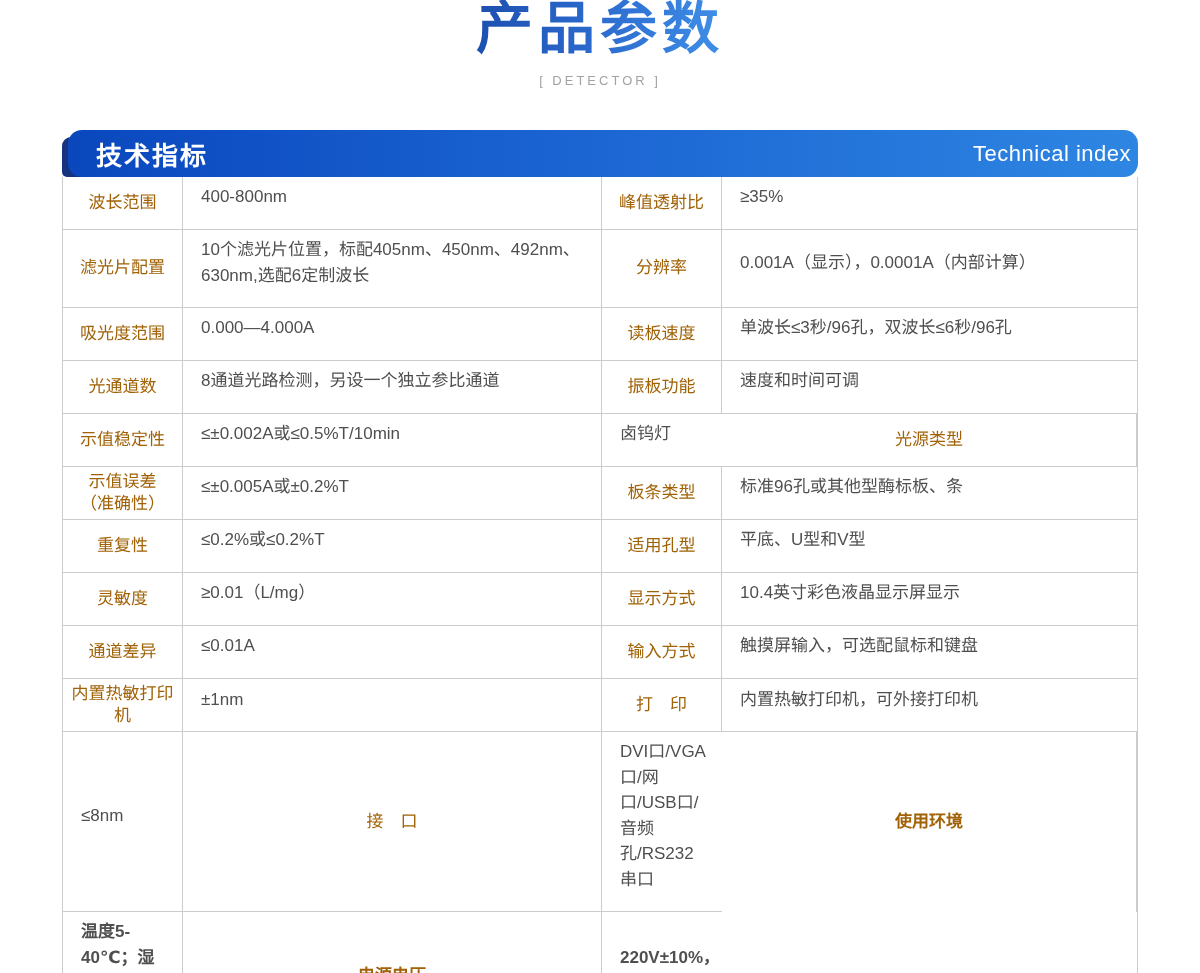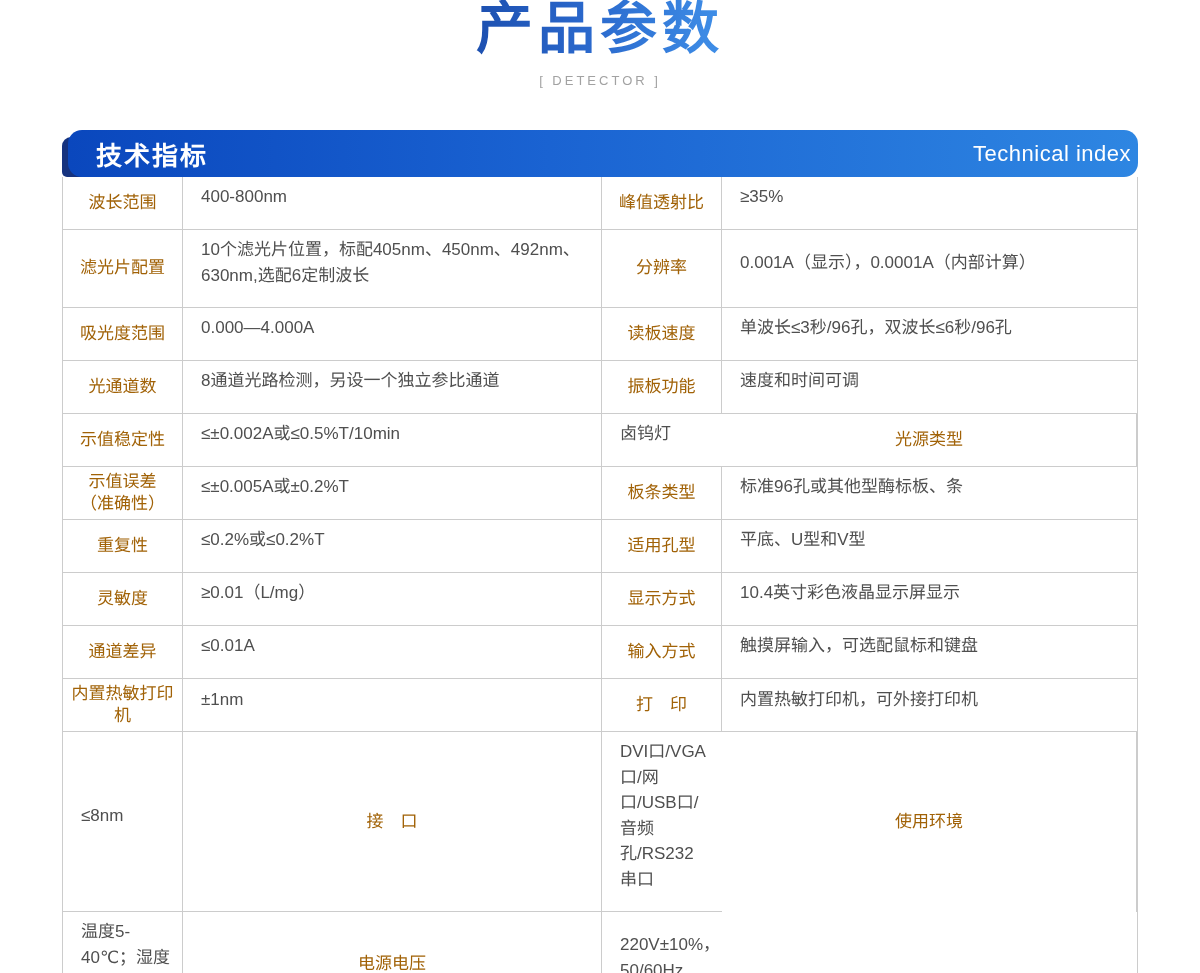--- a/index.html
+++ b/index.html
@@ -111,20 +111,21 @@
   .cell.value {
     color: #4f4f4f;
     padding: 7px 12px 19px 18px;
     line-height: 1.5;
   }
   .cell.v-left {
     border-right: 1px solid #cccccc;
   }
   .spec-table .cell:nth-last-child(-n+4) {
     border-bottom: none;
+    font-weight: bold;
   }
 </style>
 </head>
 <body>
 
 <div class="title-wrap">
   <span class="page-title">产品参数</span>
   <div class="page-subtitle">[ DETECTOR ]</div>
 </div>
 

